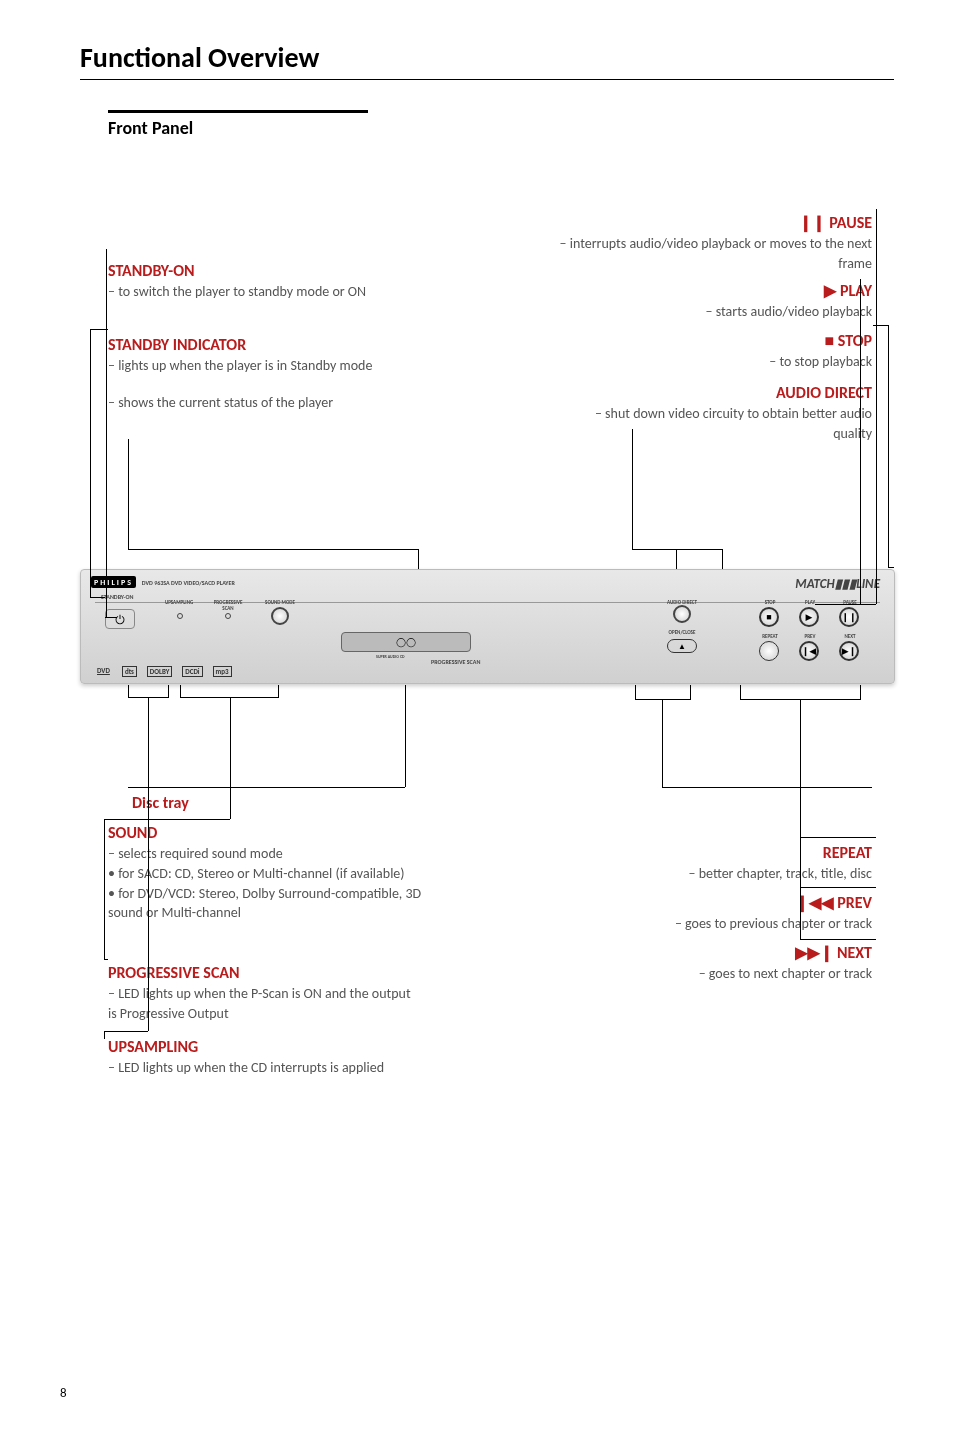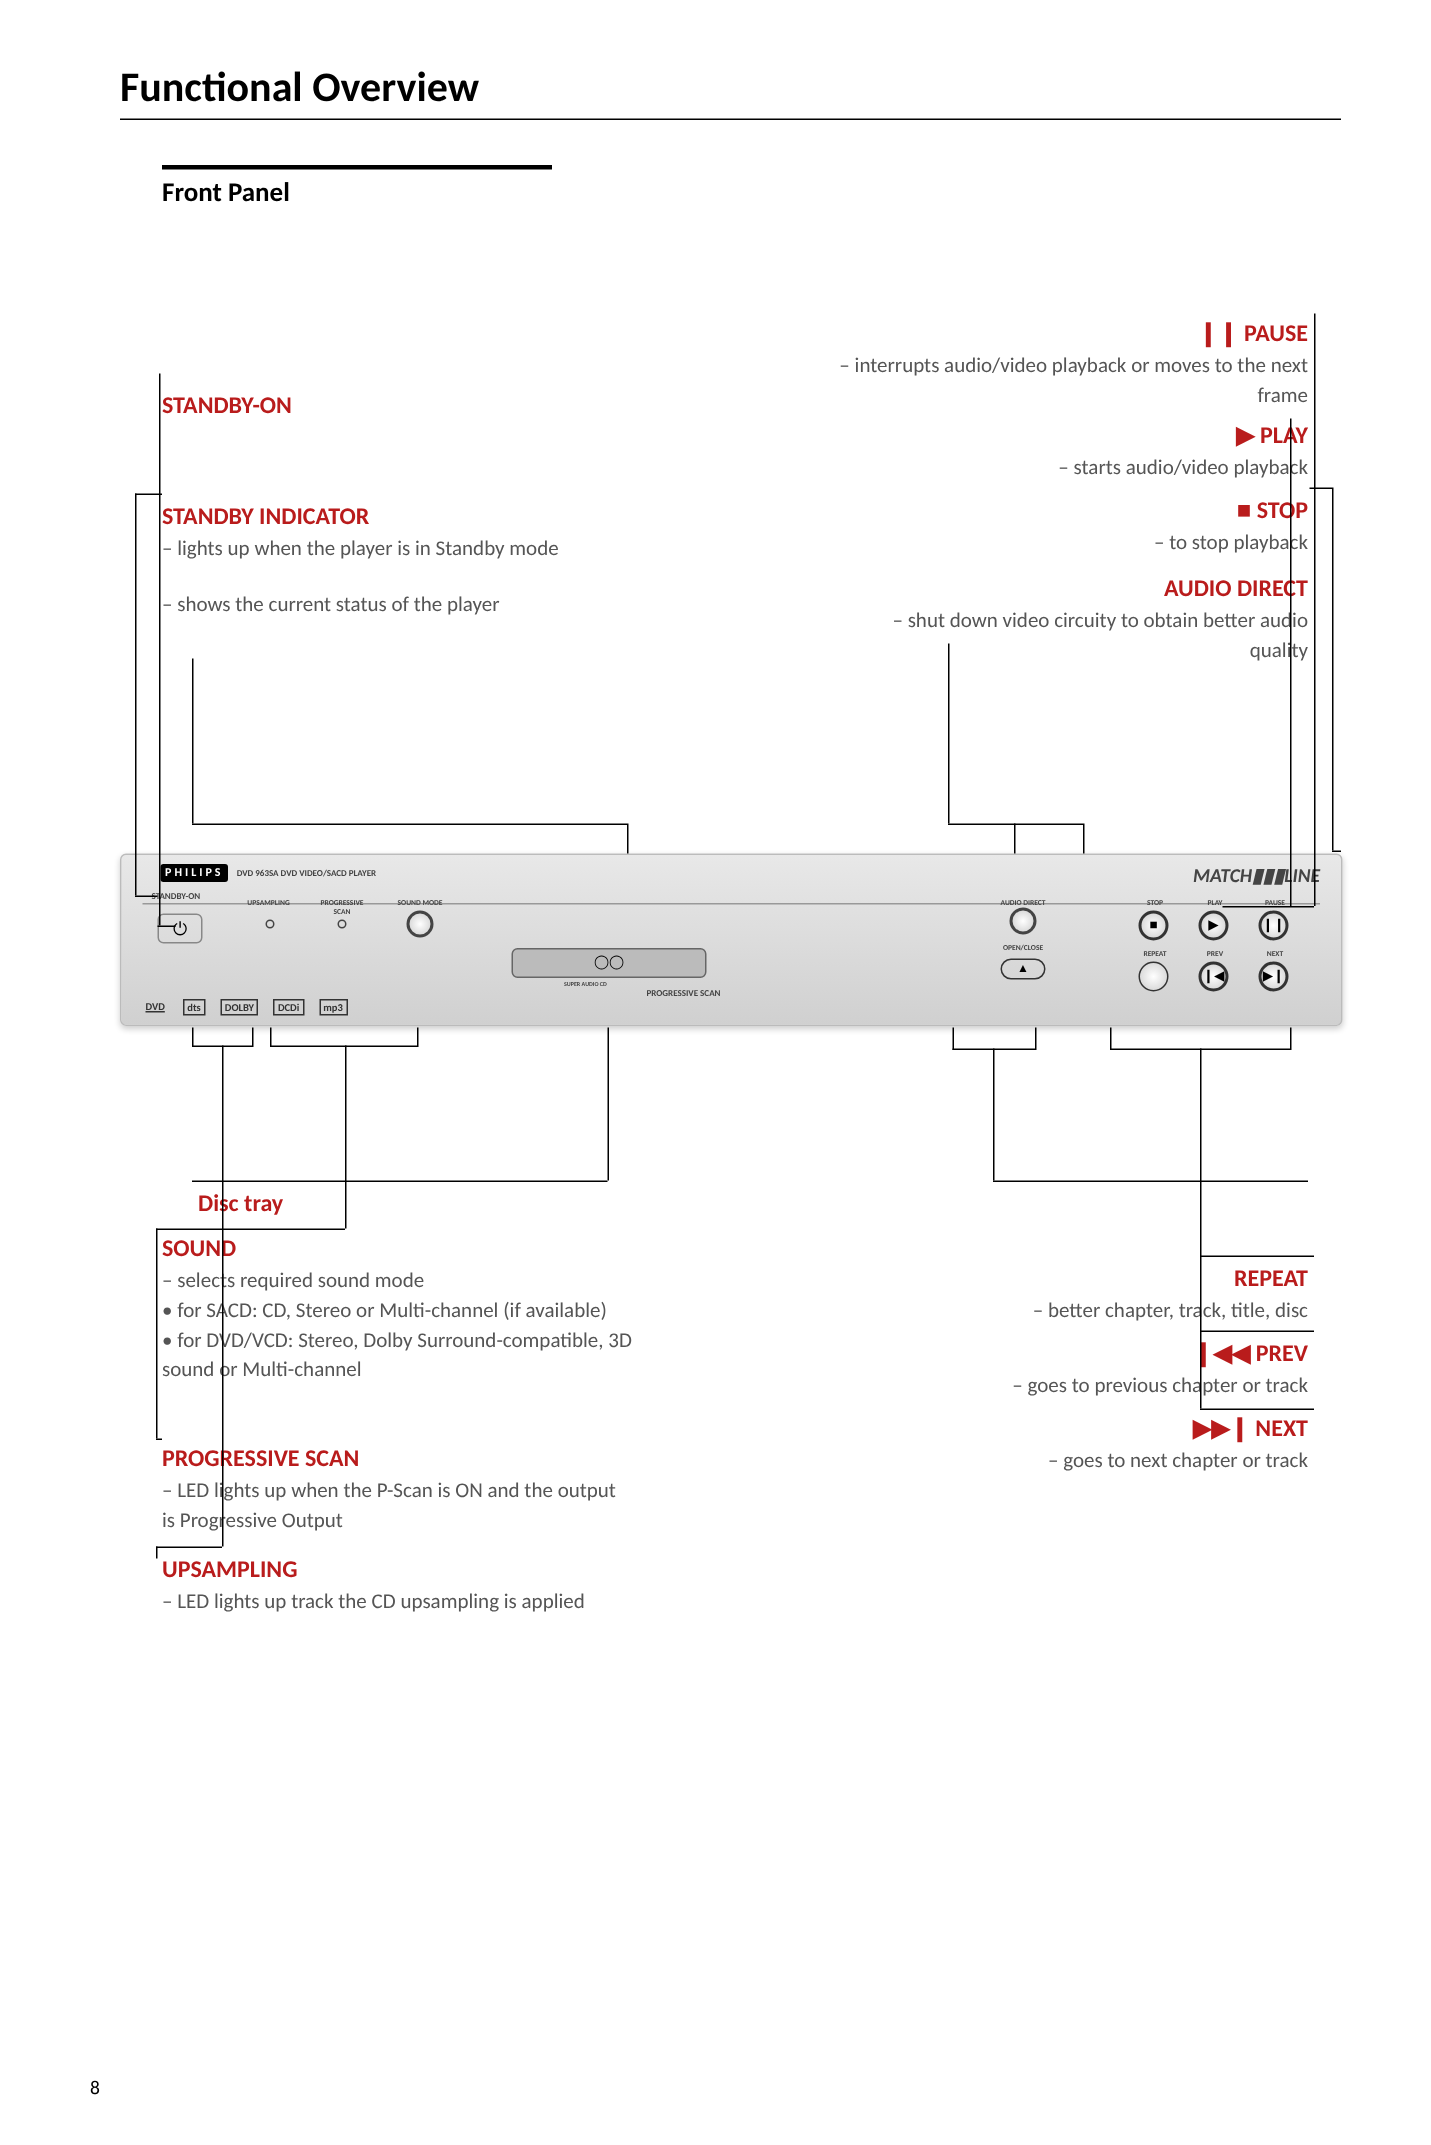--- a/index.html
+++ b/index.html
@@ -76,21 +76,20 @@
     color: #444;
   }
   .philips-logo {
     display: inline-block;
     background: #000;
     color: #fff;
     letter-spacing: 2px;
     font-size: 8px;
     padding: 1px 3px;
     border-radius: 2px;
-    margin-left: 16px;
   }
   .device-controls {
     position: absolute;
     top: 32px;
     left: 14px;
     right: 14px;
     height: 36px;
     border-top: 1px solid #999;
   }
   .standby-label {
@@ -217,20 +216,21 @@
 <body>
 
 <div class="page">
   <h1 class="title">Functional Overview</h1>
   <h2 class="section-title">Front Panel</h2>
 
   <div class="diagram-area">
 
     <div class="label-block" style="top:48px;left:28px;width:310px">
       <div class="head">STANDBY-ON</div>
+      <div>– to switch the player to standby mode or ON</div>
     </div>
     <div class="label-block" style="top:122px;left:28px;width:320px">
       <div class="head">STANDBY INDICATOR</div>
       <div>– lights up when the player is in Standby mode</div>
     </div>
     <div class="label-block" style="top:194px;left:28px;width:310px">
       <div>– shows the current status of the player</div>
     </div>
 
     <div class="label-block right-align" style="top:0px;right:22px;width:320px">
@@ -308,21 +308,21 @@
       <div>– selects required sound mode</div>
       <div>• for SACD: CD, Stereo or Multi-channel (if available)</div>
       <div>• for DVD/VCD: Stereo, Dolby Surround-compatible, 3D sound or Multi-channel</div>
     </div>
     <div class="label-block" style="top:750px;left:28px;width:310px">
       <div class="head">PROGRESSIVE SCAN</div>
       <div>– LED lights up when the P-Scan is ON and the output is Progressive Output</div>
     </div>
     <div class="label-block" style="top:824px;left:28px;width:300px">
       <div class="head">UPSAMPLING</div>
-      <div>– LED lights up track the CD upsampling is applied</div>
+      <div>– LED lights up when the CD interrupts is applied</div>
     </div>
 
     <div class="label-block right-align" style="top:630px;right:22px;width:310px">
       <div class="head">REPEAT</div>
       <div>– better chapter, track, title, disc</div>
     </div>
     <div class="label-block right-align" style="top:730px;right:22px;width:310px">
       <div class="head">▶▶❙ NEXT</div>
       <div>– goes to next chapter or track</div>
     </div>

